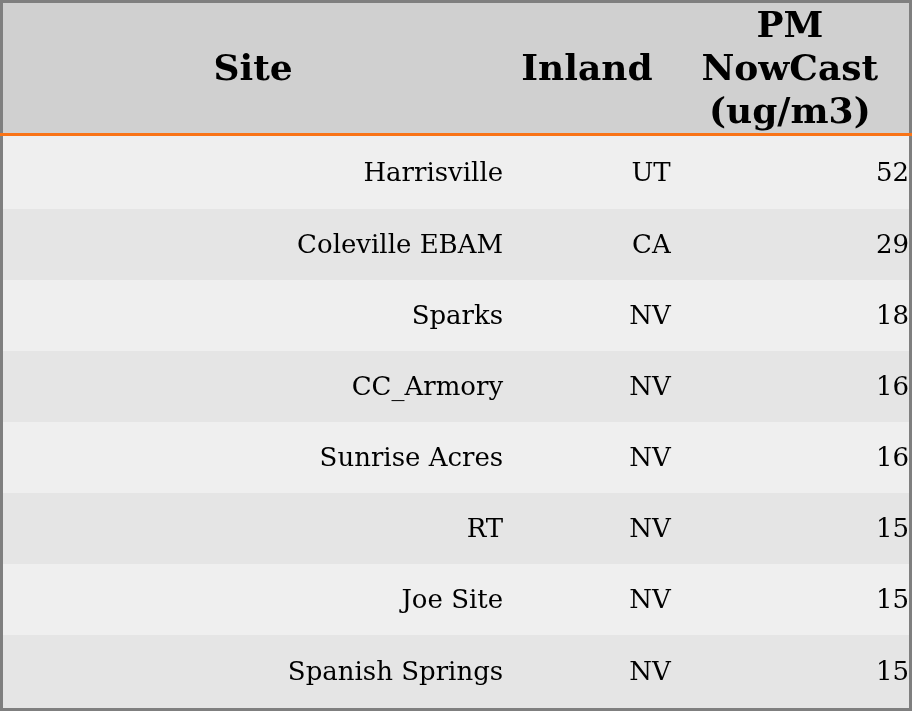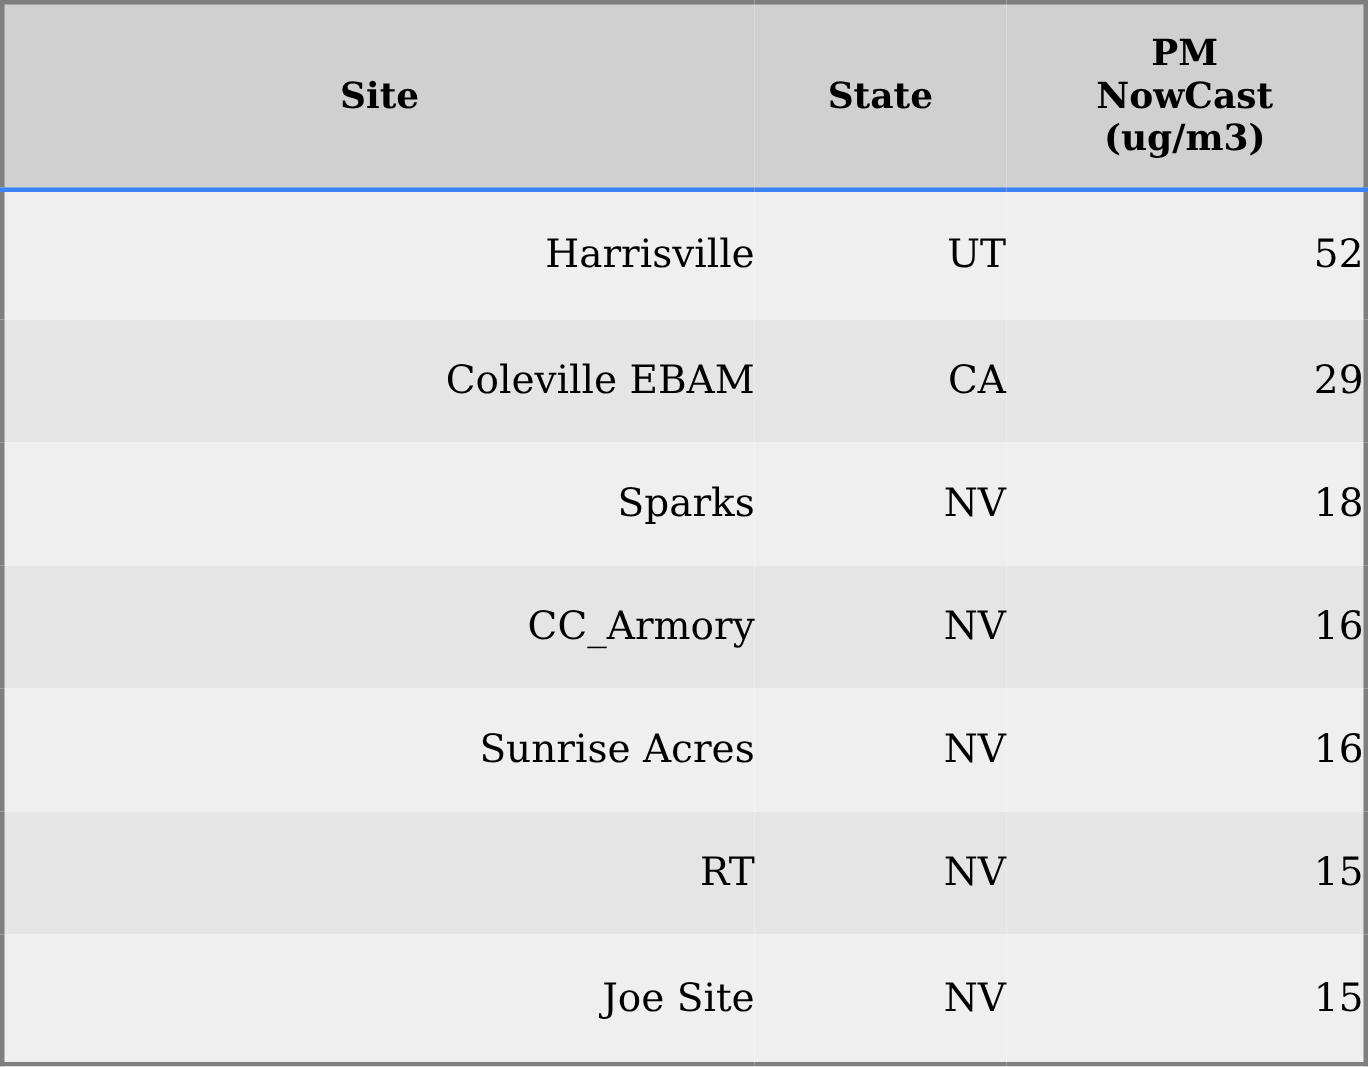--- a/index.html
+++ b/index.html
@@ -20,23 +20,23 @@
     background: #ffffff;
     font-family: "DejaVu Serif", "Liberation Serif", serif;
     color: #000000;
     border: 3px solid #7f7f7f;
   }
   col.col-site  { width: 500px; }
   col.col-state { width: 167px; }
   col.col-pm    { width: 239px; }
   thead th {
     background: #d0d0d0;
-    border-bottom: 3px solid #3b82f6;
+    border-bottom: 3px solid #f97316;
     font-weight: bold;
-    font-size: 24px;
+    font-size: 36px;
     line-height: 1.2;
     text-align: center;
     vertical-align: middle;
     white-space: pre-line;
     height: 122px;
     padding: 0;
   }
   tbody td {
     text-align: right;
     vertical-align: middle;
@@ -51,21 +51,21 @@
 
 <table class="data-table">
   <colgroup>
     <col class="col-site">
     <col class="col-state">
     <col class="col-pm">
   </colgroup>
   <thead>
     <tr>
       <th>Site</th>
-      <th>State</th>
+      <th>Inland</th>
       <th>PM
 NowCast
 (ug/m3)</th>
     </tr>
   </thead>
   <tbody>
       <tr>
         <td>Harrisville</td>
         <td>UT</td>
         <td>52</td>
@@ -93,14 +93,19 @@
       <tr>
         <td>RT</td>
         <td>NV</td>
         <td>15</td>
       </tr>
       <tr>
         <td>Joe Site</td>
         <td>NV</td>
         <td>15</td>
       </tr>
+      <tr>
+        <td>Spanish Springs</td>
+        <td>NV</td>
+        <td>15</td>
+      </tr>
     </tbody>
 </table>
 
 </body></html>

